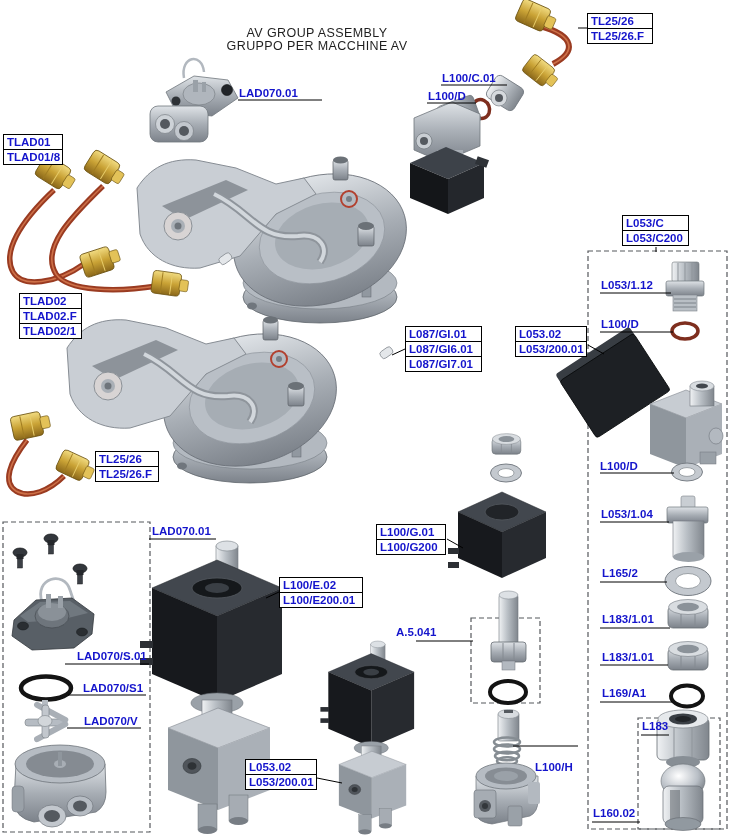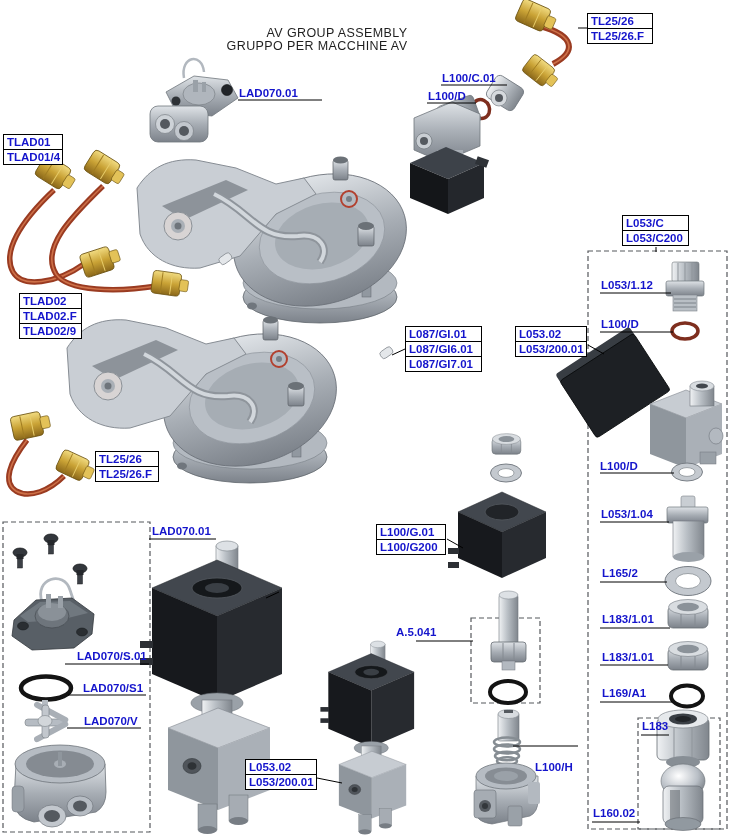--- a/index.html
+++ b/index.html
@@ -1,19 +1,19 @@
 <!DOCTYPE html>
 <html><head>
 <meta charset="utf-8">
 <style>
   html,body{margin:0;padding:0;background:#fff;}
   #stage{position:relative;width:730px;height:836px;background:#fff;overflow:hidden;
          font-family:"Liberation Sans",sans-serif;}
   #parts-svg{position:absolute;left:0;top:0;z-index:1;}
-  .title{position:absolute;z-index:2;text-align:right;transform:translateX(-50%);
+  .title{position:absolute;z-index:2;text-align:center;transform:translateX(-50%);
          color:#1f1f1f;font-size:12.5px;line-height:13px;letter-spacing:.4px;white-space:nowrap;}
   .ul{position:absolute;z-index:3;color:#1414cc;font-weight:bold;font-size:11.5px;
       line-height:12px;white-space:nowrap;}
   .stack{position:absolute;z-index:3;border-radius:13px;}
   .bx{border:1px solid #000;background:#fff;color:#1414cc;font-weight:bold;font-size:11.5px;
       height:14px;line-height:14px;padding:0 3px;margin-top:-1px;white-space:nowrap;}
   .stack .bx:first-child{margin-top:0;}
 </style>
 </head>
 <body>
@@ -401,26 +401,26 @@
 <div class="ul" style="left:593px;top:807px">L160.02</div>
 <div class="ul" style="left:152px;top:525px">LAD070.01</div>
 <div class="ul" style="left:396px;top:626px">A.5.041</div>
 <div class="ul" style="left:535px;top:761px">L100/H</div>
 <div class="ul" style="left:77px;top:650px">LAD070/S.01</div>
 <div class="ul" style="left:83px;top:682px">LAD070/S1</div>
 <div class="ul" style="left:84px;top:715px">LAD070/V</div>
 
 <div class="stack" style="left:3px;top:134px">
   <div class="bx" style="width:52px">TLAD01</div>
-  <div class="bx" style="width:52px">TLAD01/4</div>
+  <div class="bx" style="width:52px">TLAD01/8</div>
 </div>
 <div class="stack" style="left:19px;top:293px">
   <div class="bx" style="width:55px">TLAD02</div>
   <div class="bx" style="width:55px">TLAD02.F</div>
-  <div class="bx" style="width:55px">TLAD02/9</div>
+  <div class="bx" style="width:55px">TLAD02/1</div>
 </div>
 <div class="stack" style="left:587px;top:13px">
   <div class="bx" style="width:58px">TL25/26</div>
   <div class="bx" style="width:58px">TL25/26.F</div>
 </div>
 <div class="stack" style="left:95px;top:451px">
   <div class="bx" style="width:56px">TL25/26</div>
   <div class="bx" style="width:56px">TL25/26.F</div>
 </div>
 <div class="stack" style="left:405px;top:326px">
@@ -429,20 +429,24 @@
   <div class="bx" style="width:69px">L087/GI7.01</div>
 </div>
 <div class="stack" style="left:515px;top:326px">
   <div class="bx" style="width:64px">L053.02</div>
   <div class="bx" style="width:64px">L053/200.01</div>
 </div>
 <div class="stack" style="left:622px;top:215px">
   <div class="bx" style="width:59px">L053/C</div>
   <div class="bx" style="width:59px">L053/C200</div>
 </div>
+<div class="stack" style="left:279px;top:577px">
+  <div class="bx" style="width:76px">L100/E.02</div>
+  <div class="bx" style="width:76px">L100/E200.01</div>
+</div>
 <div class="stack" style="left:376px;top:524px">
   <div class="bx" style="width:62px">L100/G.01</div>
   <div class="bx" style="width:62px">L100/G200</div>
 </div>
 <div class="stack" style="left:245px;top:759px">
   <div class="bx" style="width:64px">L053.02</div>
   <div class="bx" style="width:64px">L053/200.01</div>
 </div>
 
 </div>

